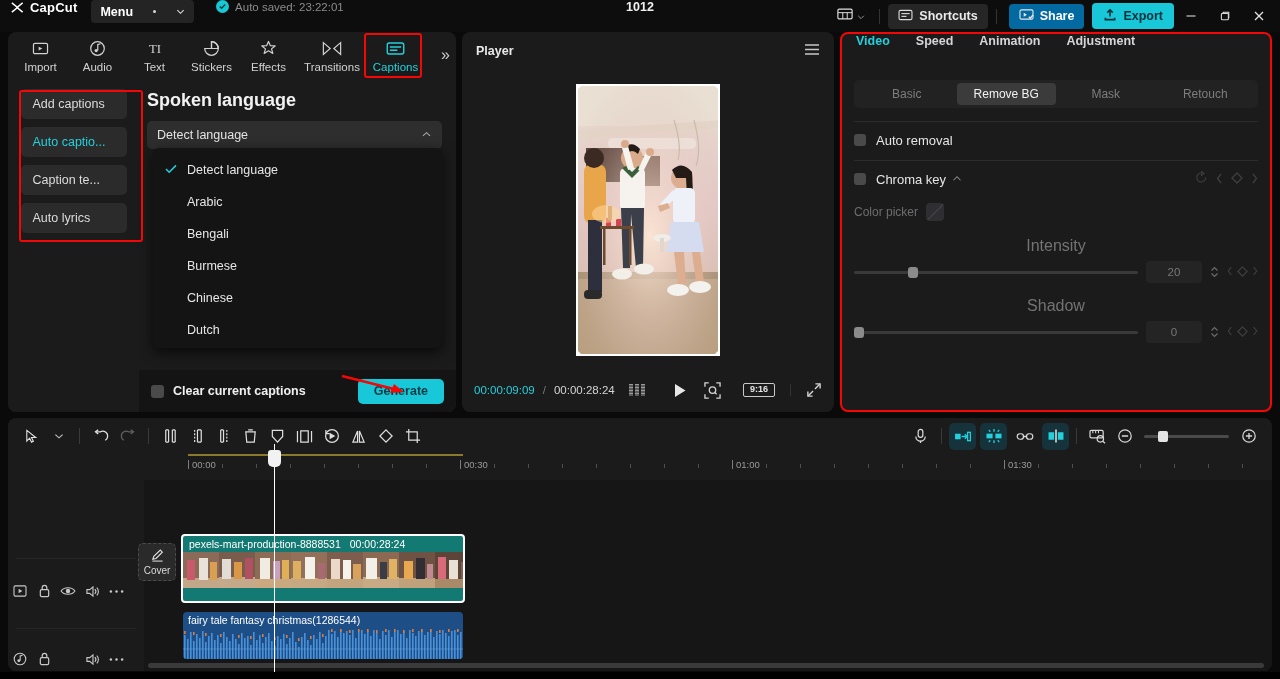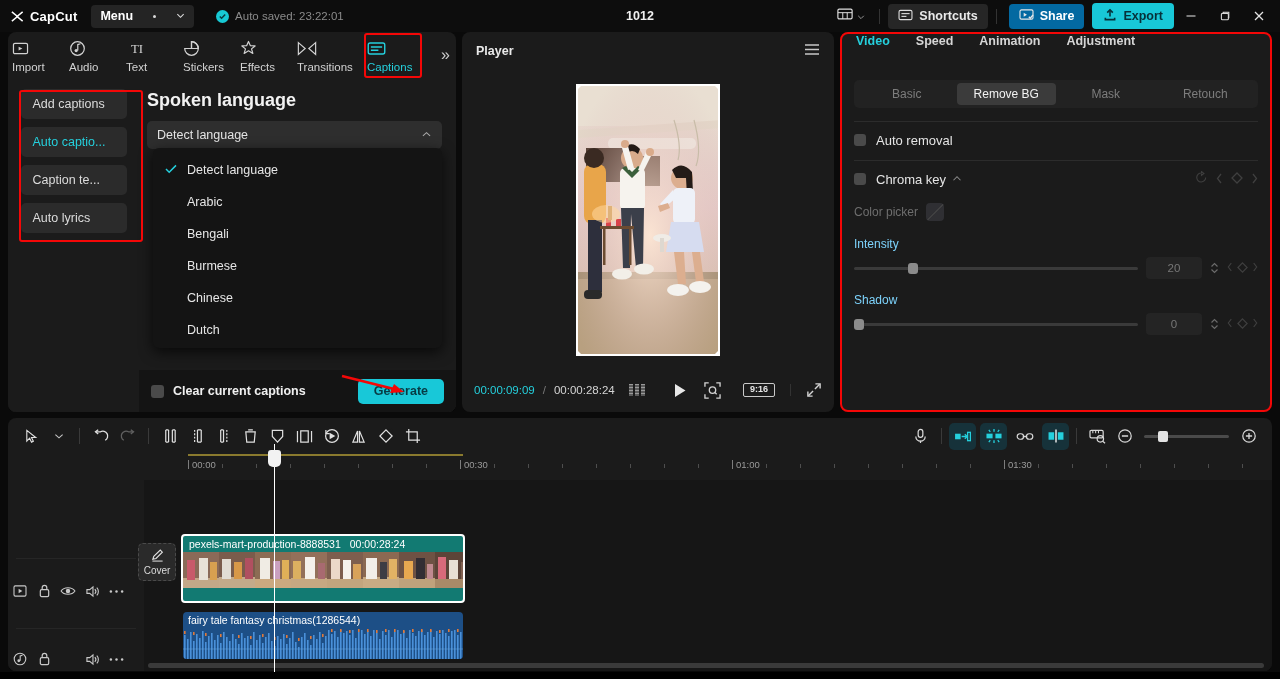--- a/index.html
+++ b/index.html
@@ -8,21 +8,21 @@
     background: #000;
     font-family: "Liberation Sans", sans-serif;
     color: #e8e8e8;
     overflow: hidden;
   }
   .app { position: relative; width: 1280px; height: 679px; background: #0a0a0a; }
 
   
   .titlebar {
     position: absolute; left: 0; top: 0; width: 1280px; height: 32px;
-    background: #0d0d0d; display: flex; align-items: center;
+    background: #0d0d0d; display: flex; align-items: flex-start;
   }
   .logo-wrap { display: flex; align-items: center; gap: 5px; margin-left: 10px; }
   .logo-mark { width: 15px; height: 15px; position: relative; }
   .logo-text { font-size: 13px; font-weight: bold; color: #fff; letter-spacing: .2px; }
   .menu-btn {
     margin-left: 14px; height: 23px; padding: 0 9px; border-radius: 4px;
     background: #242424; display: flex; align-items: center; gap: 20px;
     font-size: 12.5px; font-weight: bold; color: #fff; cursor: pointer;
   }
   .menu-dot { width: 3px; height: 3px; border-radius: 50%; background: #d8d8d8; }
@@ -50,21 +50,21 @@
   .wbtn { width: 34px; height: 32px; display: flex; align-items: center; justify-content: center; cursor: pointer; }
 
   
   .leftpanel {
     position: absolute; left: 8px; top: 32px; width: 448px; height: 380px;
     background: #1b1b1b; border-radius: 8px; overflow: hidden;
   }
   .navbar { height: 48px; display: flex; align-items: center; padding-left: 4px; position: relative; }
   .navitem {
     width: 57px; height: 46px; display: flex; flex-direction: column;
-    justify-content: center; gap: 3px; cursor: pointer;
+    align-items: center; justify-content: center; gap: 3px; cursor: pointer;
     font-size: 11.5px; color: #d2d2d2;
   }
   .navitem.active { color: #25d0dd; }
   .navitem .ic { height: 19px; display: flex; align-items: center; }
   .nav-expand { position: absolute; right: 6px; top: 14px; font-size: 16px; color: #ccc; cursor: pointer; }
   .redbox { position: absolute; border: 2px solid #f40707; border-radius: 3px; pointer-events: none; }
 
   .lp-body { display: flex; height: 332px; }
   .lp-side { width: 131px; padding-top: 9px; background: #1b1b1b; }
   .side-item {
@@ -154,21 +154,21 @@
   .row-toggle { display: flex; align-items: center; padding: 0 12px; height: 36px; }
   .tgl { width: 12px; height: 12px; border-radius: 3px; background: #4a4a4a; margin-right: 10px; cursor: pointer; }
   .row-label { font-size: 13px; font-weight: normal; color: #e5e5e5; }
   .caret-up { margin-left: 6px; color: #8a8a8a; font-size: 9px; }
   .kf-group { margin-left: auto; display: flex; align-items: center; gap: 8px; color: #3f3f3f; }
   .sub-row { padding: 0 12px; display: flex; align-items: center; height: 30px; }
   .sub-label { font-size: 12px; color: #6e6e6e; }
   .swatch { width: 18px; height: 18px; border-radius: 4px; background: #2f2f33; margin-left: 8px; position: relative; overflow: hidden; cursor: pointer; }
   .swatch:after { content:''; position:absolute; left:-2px; top:8px; width:24px; height:1px; background:#4a4a4a; transform: rotate(-45deg); }
   .slider-block { padding: 0 12px; }
-  .sl-label { font-size: 12px; color: #7dd3fc; margin-bottom: 6px; }
+  .sl-label { font-size: 16px; color: #737373; margin-bottom: 6px; text-align: center; }
   .sl-row { display: flex; align-items: center; gap: 8px; }
   .track { position: relative; height: 3px; background: #3a3a3a; border-radius: 2px; flex: 1; }
   .knob { position: absolute; top: -4px; width: 10px; height: 11px; background: #8b8b8b; border-radius: 3px; cursor: pointer; }
   .numbox {
     width: 56px; height: 22px; background: #242424; border-radius: 4px;
     display: flex; align-items: center; justify-content: center;
     font-size: 11.5px; color: #777;
   }
   .spin { display: flex; flex-direction: column; color: #6a6a6a; font-size: 7px; line-height: 7px; cursor: pointer; }
   .kf-mini { display: flex; align-items: center; gap: 4px; color: #3f3f3f; font-size: 10px; }

